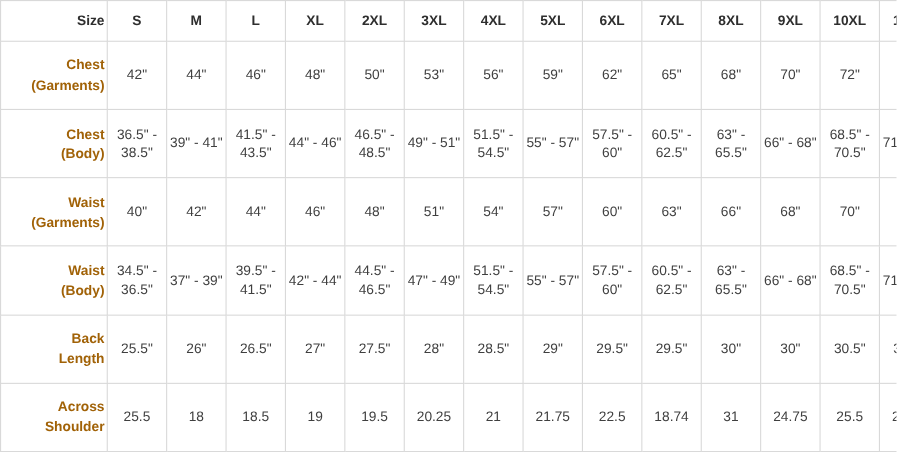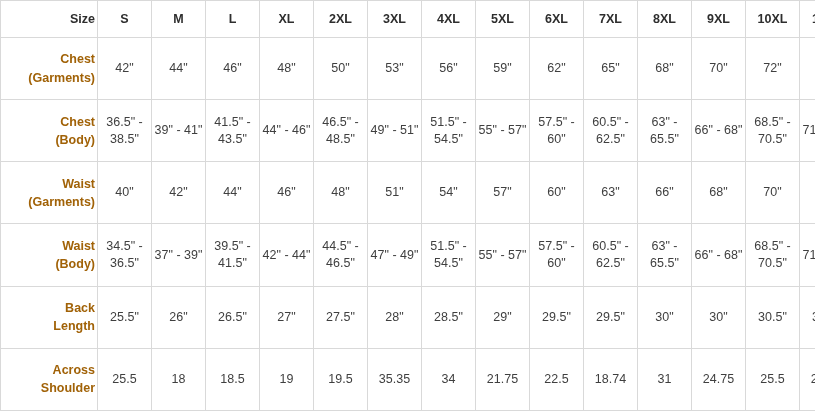--- a/index.html
+++ b/index.html
@@ -167,22 +167,22 @@
       <td>30.5"</td>
 
     </tr>
     <tr>
       <th class="row-label">Across<br>Shoulder</th>
       <td>25.5</td>
       <td>18</td>
       <td>18.5</td>
       <td>19</td>
       <td>19.5</td>
-      <td>35.35</td>
-      <td>34</td>
+      <td>20.25</td>
+      <td>21</td>
       <td>21.75</td>
       <td>22.5</td>
       <td>18.74</td>
       <td>31</td>
       <td>24.75</td>
       <td>25.5</td>
       <td>26.25</td>
 
     </tr>
   </tbody>

